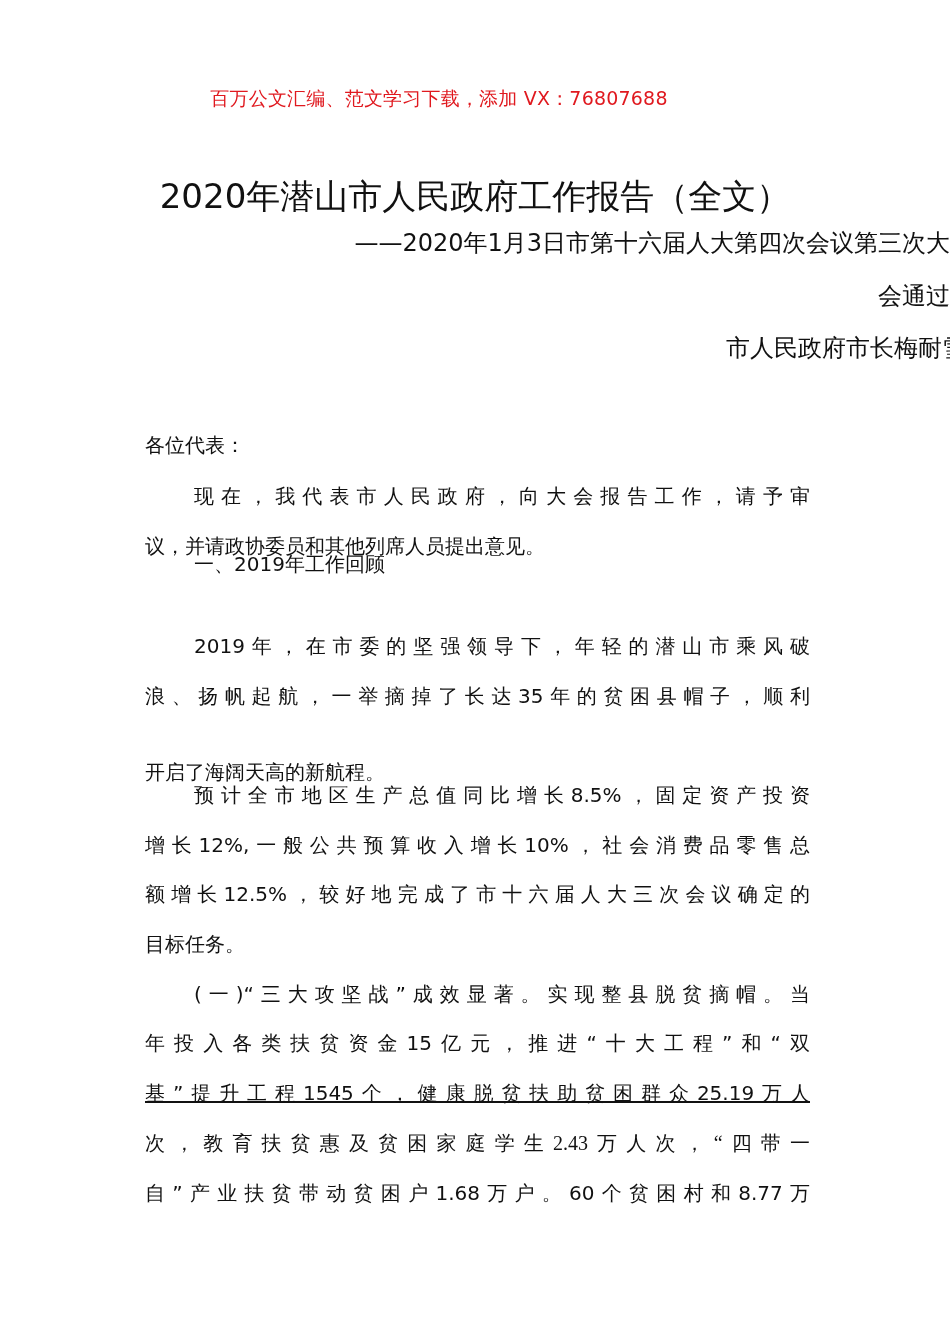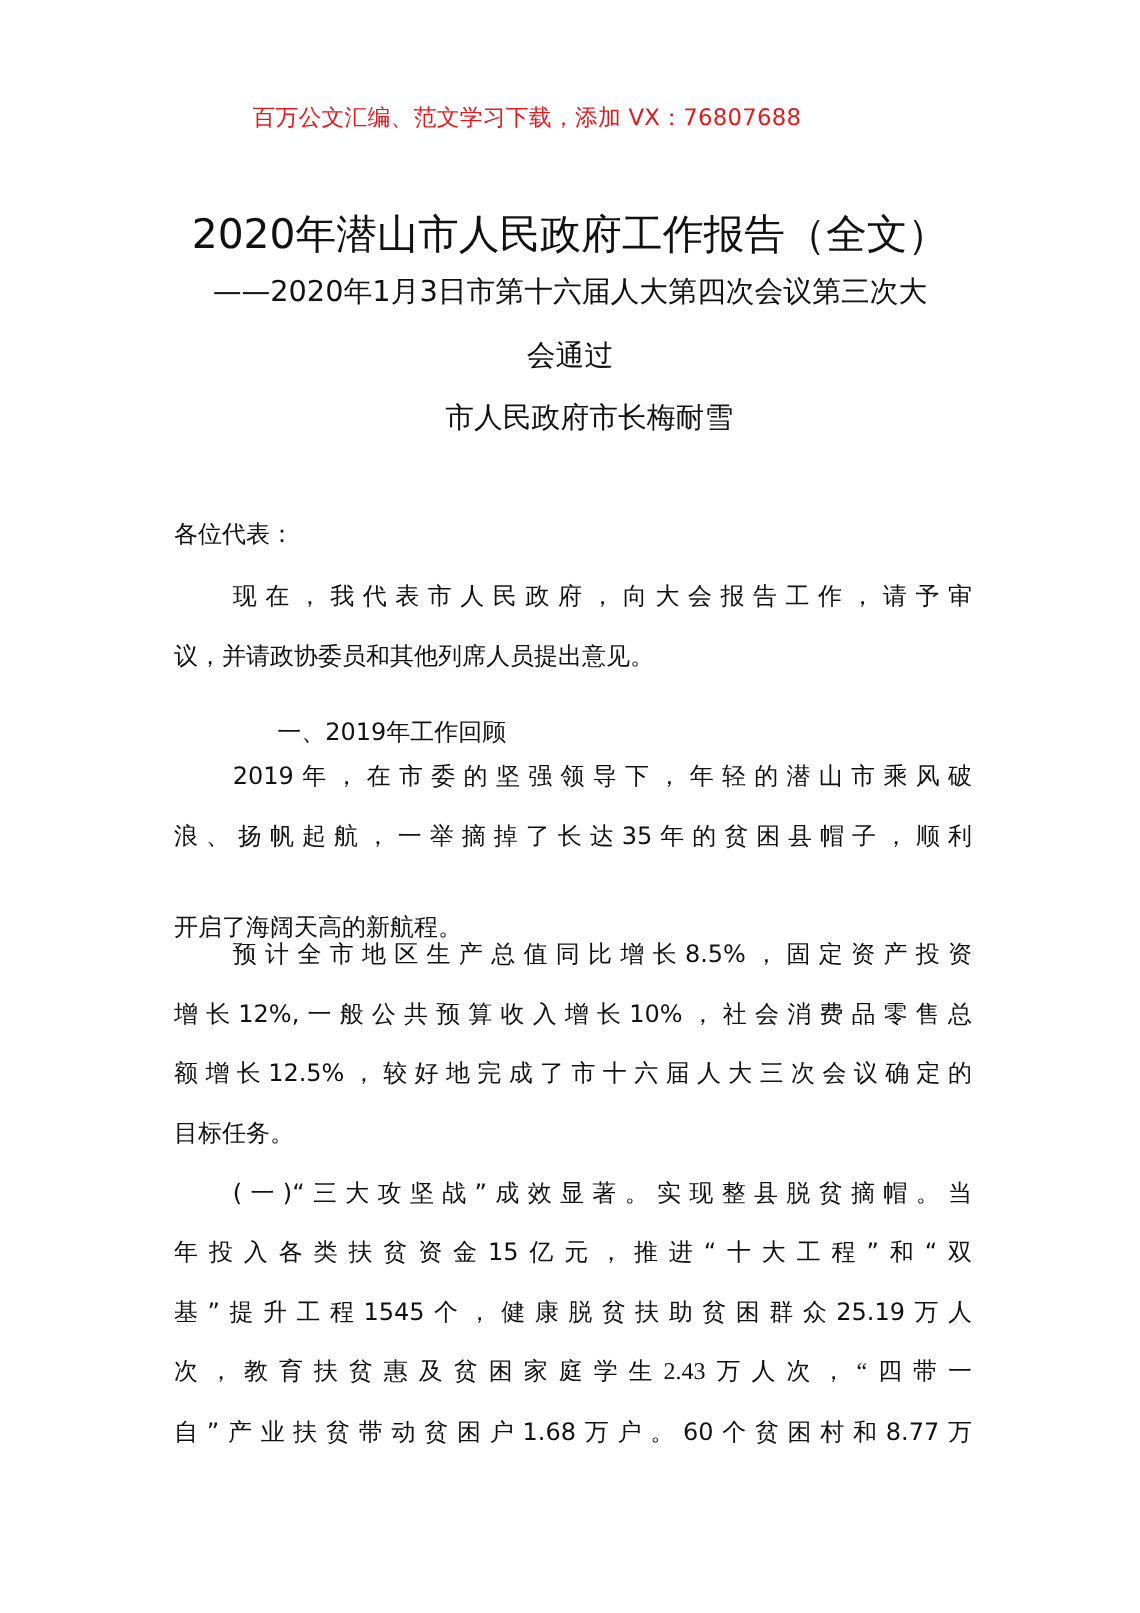--- a/index.html
+++ b/index.html
@@ -33,21 +33,21 @@
       width: 950px;
       text-align: center;
       font-size: 34px;
       line-height: 48px;
       color: #111111;
     }
     .subtitle-line {
       position: absolute;
       left: 0;
       width: 950px;
-      text-align: center;
+      text-align: right;
       font-size: 24px;
       line-height: 36px;
       color: #111111;
     }
     .body-line {
       position: absolute;
       left: 145px;
       width: 665px;
       font-size: 20px;
       line-height: 36px;
@@ -75,30 +75,30 @@
 
   <div class="subtitle-line" style="top:225px;">——2020年1月3日市第十六届人大第四次会议第三次大</div>
   <div class="subtitle-line" style="top:278px;">会通过</div>
   <div class="subtitle-line" style="top:330px;margin-left:16px;">市人民政府市长梅耐雪</div>
 
   <div class="body-line last" style="top:427px;">各位代表：</div>
 
   <div class="body-line indent" style="top:478px;">现在，我代表市人民政府，向大会报告工作，请予审</div>
   <div class="body-line last" style="top:528px;">议，并请政协委员和其他列席人员提出意见。</div>
 
-  <div class="body-line indent last" style="top:592px;margin-left:37px;">一、2019年工作回顾</div>
+  <div class="body-line indent last" style="top:546px;">一、2019年工作回顾</div>
 
   <div class="body-line indent" style="top:628px;">2019年，在市委的坚强领导下，年轻的潜山市乘风破</div>
   <div class="body-line" style="top:678px;">浪、扬帆起航，一举摘掉了长达35年的贫困县帽子，顺利</div>
   <div class="body-line last" style="top:727px;margin-top:27px;">开启了海阔天高的新航程。</div>
 
   <div class="body-line indent" style="top:777px;">预计全市地区生产总值同比增长8.5%，固定资产投资</div>
   <div class="body-line" style="top:827px;">增长12%,一般公共预算收入增长10%，社会消费品零售总</div>
   <div class="body-line" style="top:876px;">额增长12.5%，较好地完成了市十六届人大三次会议确定的</div>
   <div class="body-line last" style="top:926px;">目标任务。</div>
 
   <div class="body-line indent" style="top:976px;">(一)“三大攻坚战”成效显著。实现整县脱贫摘帽。当</div>
   <div class="body-line" style="top:1025px;">年投入各类扶贫资金15亿元，推进“十大工程”和“双</div>
-  <div class="body-line" style="top:1075px;">基”提升工程1545个，健康脱贫扶助贫困群众25.19万人</div>
+  <div class="body-line" style="top:1075px;text-decoration:underline;">基”提升工程1545个，健康脱贫扶助贫困群众25.19万人</div>
   <div class="body-line" style="top:1125px;font-family:Liberation Serif, serif;">次，教育扶贫惠及贫困家庭学生2.43万人次，“四带一</div>
   <div class="body-line" style="top:1175px;">自”产业扶贫带动贫困户1.68万户。60个贫困村和8.77万</div>
 
 </div>
 
 </body></html>

